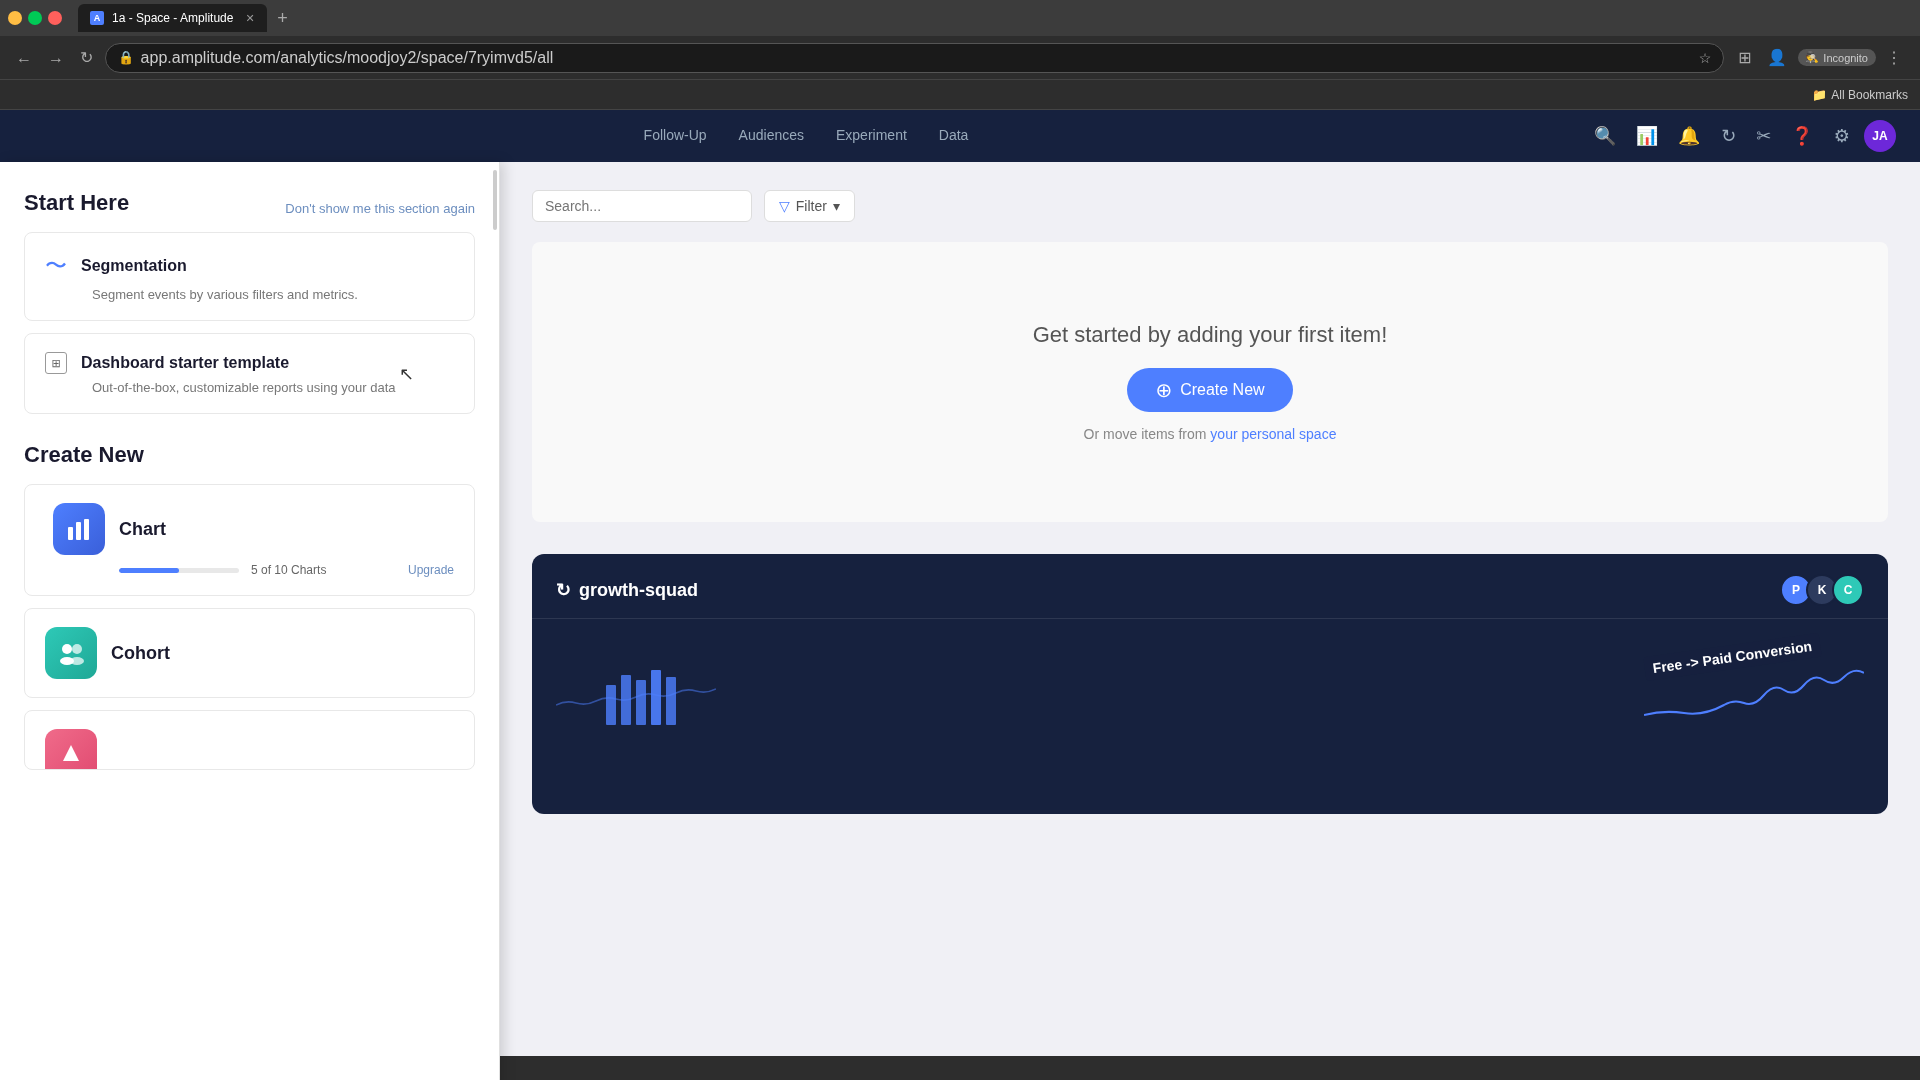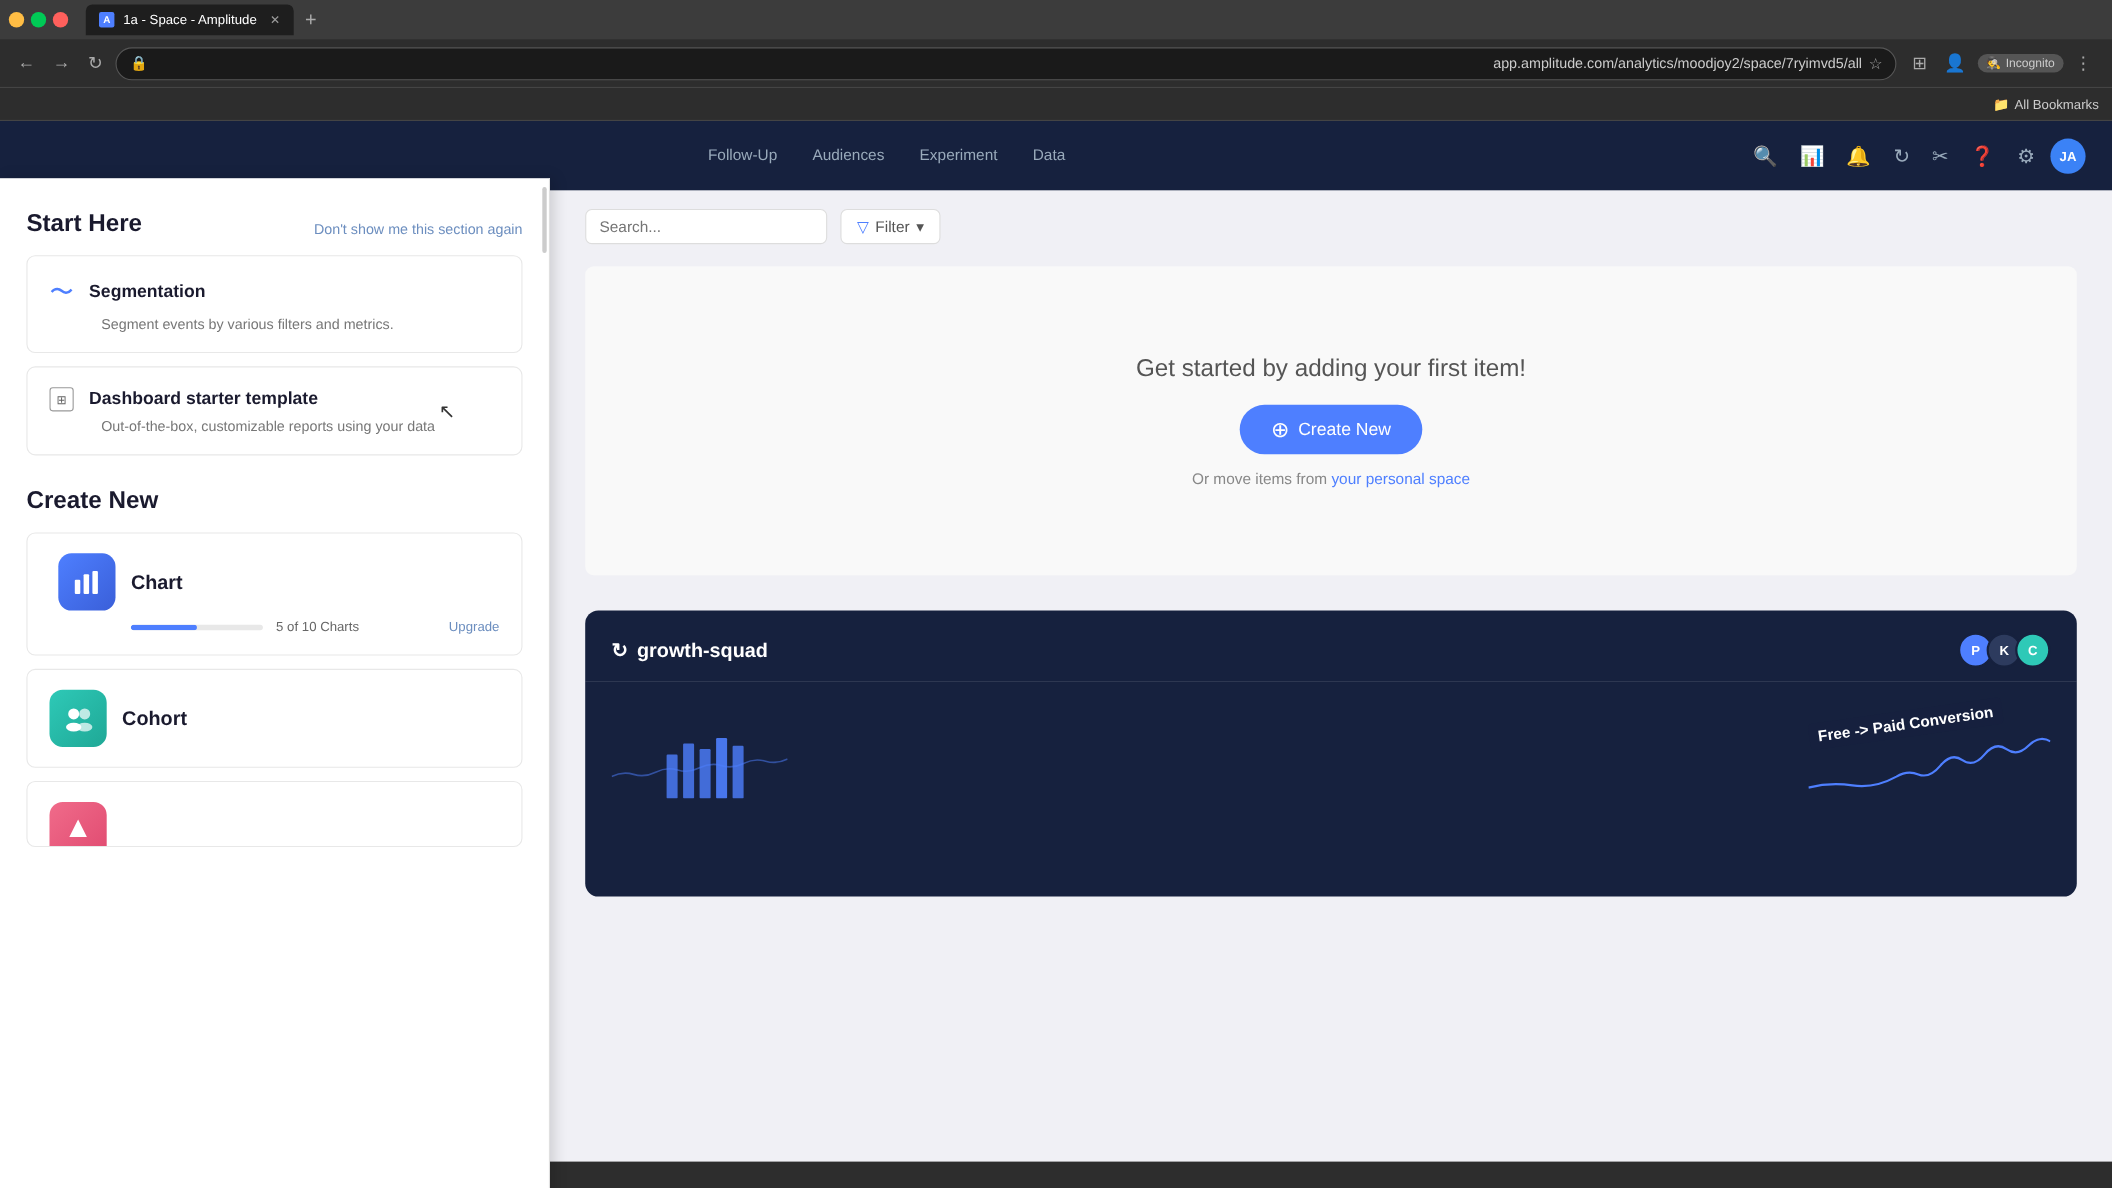--- a/index.html
+++ b/index.html
@@ -78,21 +78,21 @@
       flex: 1;
       background: #1a1a1a;
       border: 1px solid #555;
       border-radius: 20px;
       height: 30px;
       display: flex;
       align-items: center;
       padding: 0 12px;
       gap: 6px;
     }
-    .address-text { color: #ccc; font-size: 13px; flex: 1; text-align: right; }
+    .address-text { color: #ccc; font-size: 16px; flex: 1; }
     .toolbar-icons { display: flex; gap: 4px; align-items: center; }
     .toolbar-icon-btn { background: none; border: none; color: #aaa; font-size: 16px; cursor: pointer; padding: 4px 6px; border-radius: 4px; }
     .bookmark-btn { color: #aaa; font-size: 14px; }
     .incognito-badge {
       background: #555;
       color: #ccc;
       font-size: 11px;
       padding: 2px 8px;
       border-radius: 12px;
       display: flex;
@@ -242,35 +242,35 @@
     .main-content {
       flex: 1;
       background: #f0f0f5;
       display: flex;
       flex-direction: column;
     }
 
     
     .app-nav {
       background: #16213e;
-      height: 63px;
+      height: 52px;
       display: flex;
       align-items: center;
       padding: 0 24px;
       gap: 0;
     }
     .nav-item {
       color: #9ab; font-size: 14px; padding: 16px 16px; cursor: pointer; border-bottom: 3px solid transparent;
     }
     .nav-spacer { flex: 1; }
     .nav-icons { display: flex; gap: 8px; align-items: center; }
     .nav-icon-btn { background: none; border: none; color: #9ab; font-size: 18px; cursor: pointer; padding: 6px; border-radius: 4px; }
     .user-avatar {
       width: 32px; height: 32px; border-radius: 50%;
-      background: #3b82f6;
+      background: #6d28d9;
       color: white; font-size: 12px; font-weight: bold;
       display: flex; align-items: center; justify-content: center;
       cursor: pointer;
     }
 
     
     .content-main {
       flex: 1;
       padding: 28px 32px;
       position: relative;

